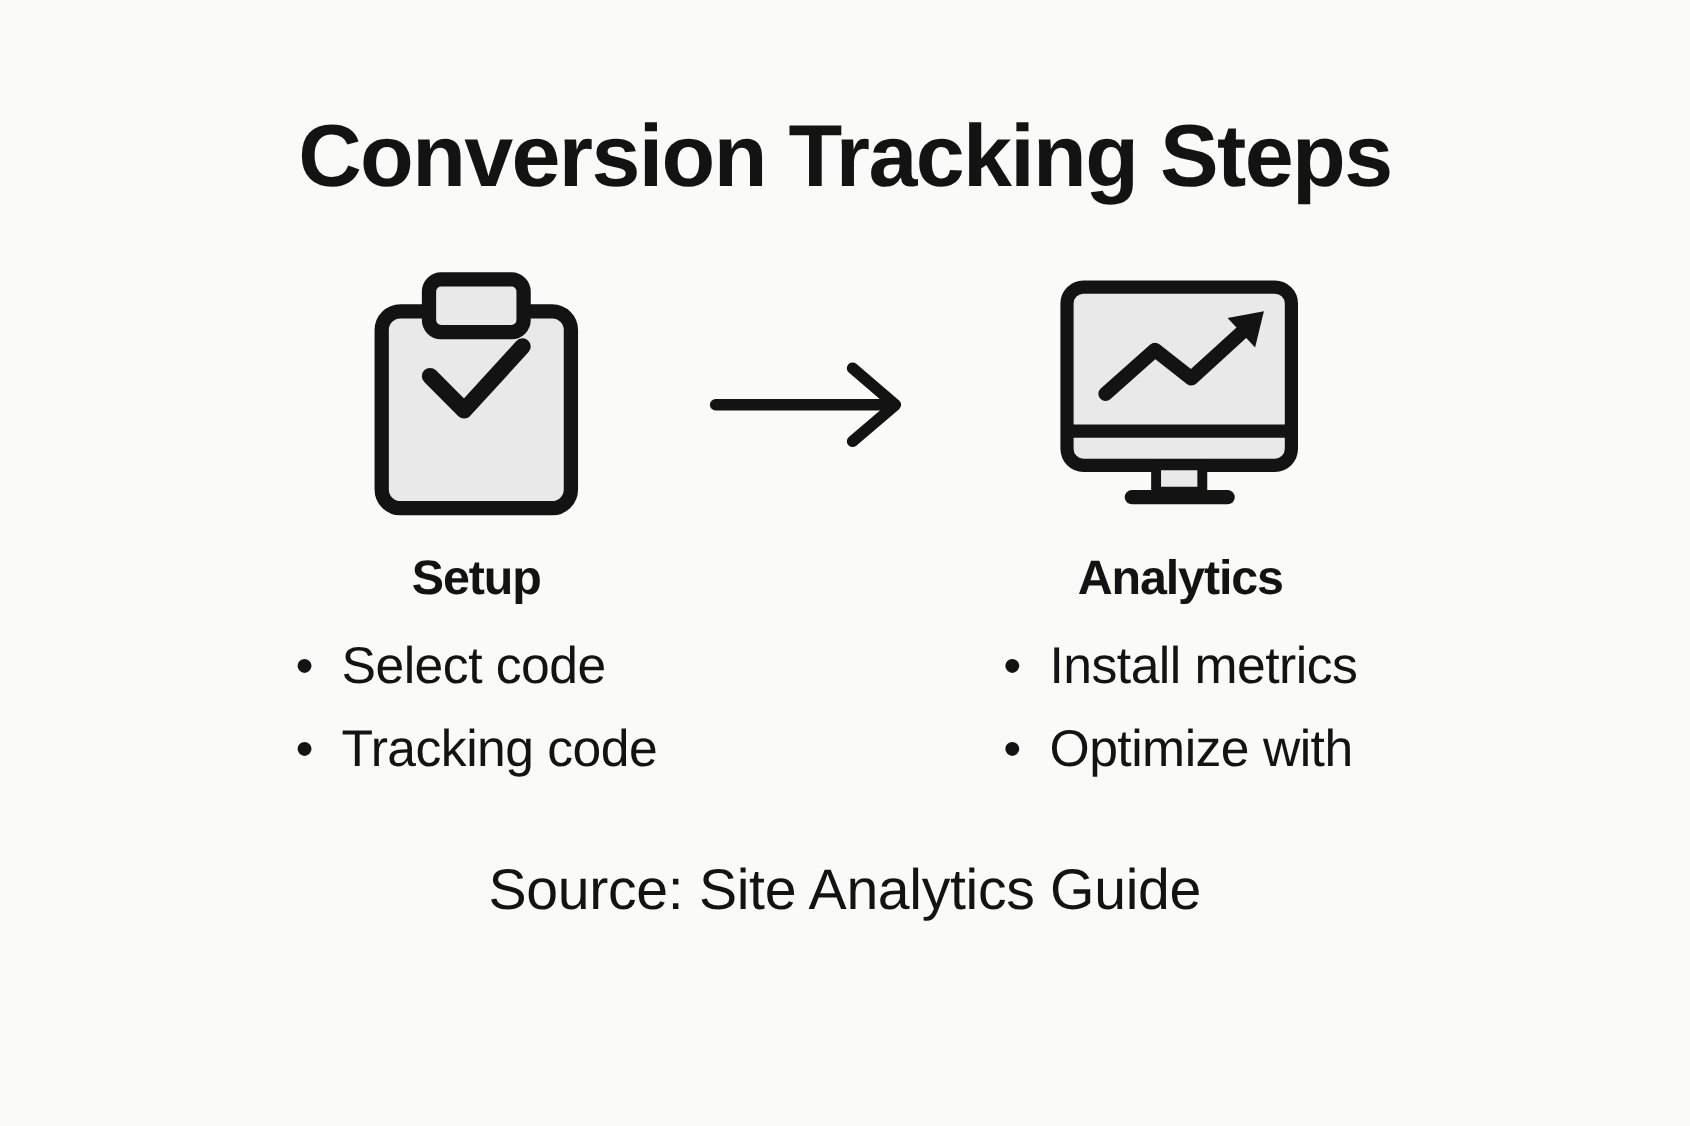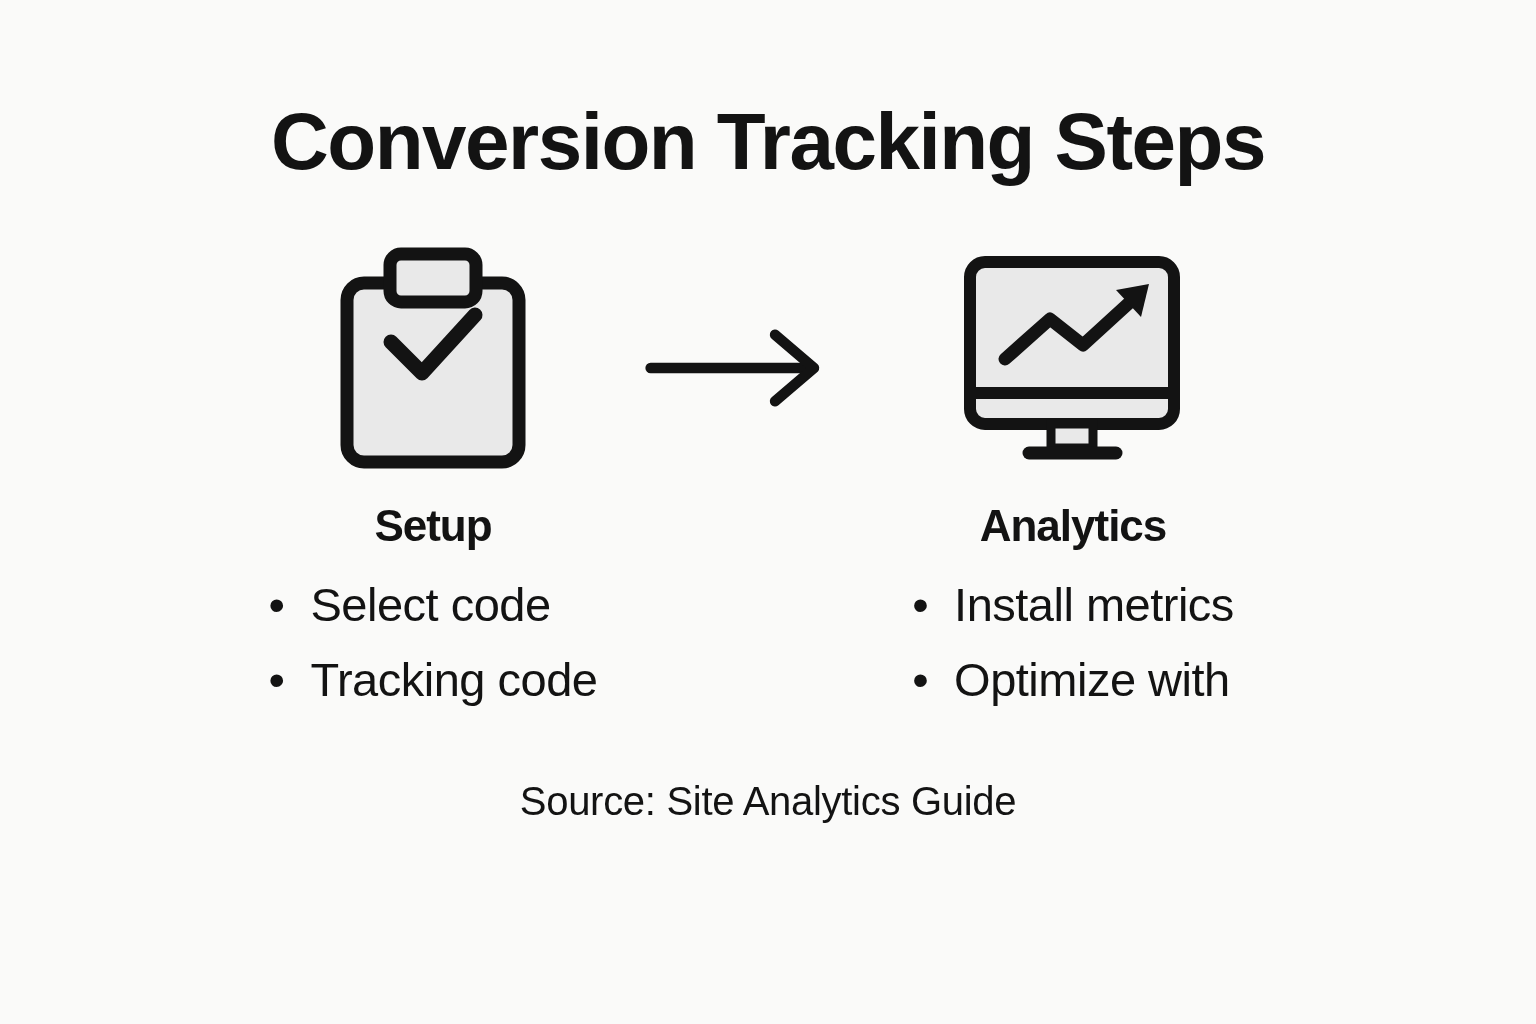--- a/index.html
+++ b/index.html
@@ -69,21 +69,21 @@
     font-size: 47px;
     line-height: 1.6;
     letter-spacing: -0.5px;
     text-align: left;
   }
   .bullet-item { display: flex; }
   .bullet-marker { margin-right: 26px; }
   .source {
     text-align: center;
     margin-top: 62px;
-    font-size: 40px;
+    font-size: 52px;
     letter-spacing: -0.3px;
   }
   svg .fill-body { fill: var(--icon-fill); stroke: var(--ink); }
   svg .stroke-only { fill: none; stroke: var(--ink); }
   svg .solid { fill: var(--ink); stroke: none; }
 </style>
 </head>
 <body>
 
 <div class="canvas">

